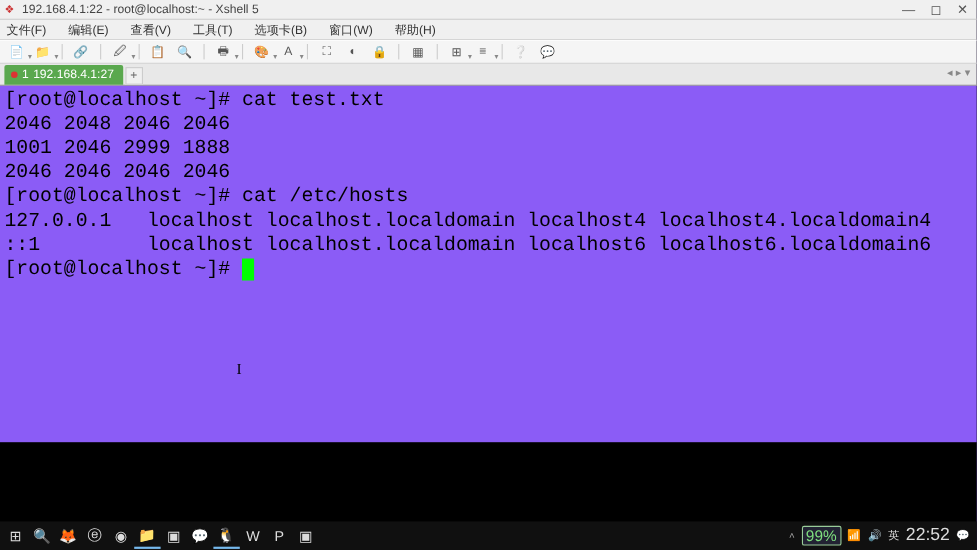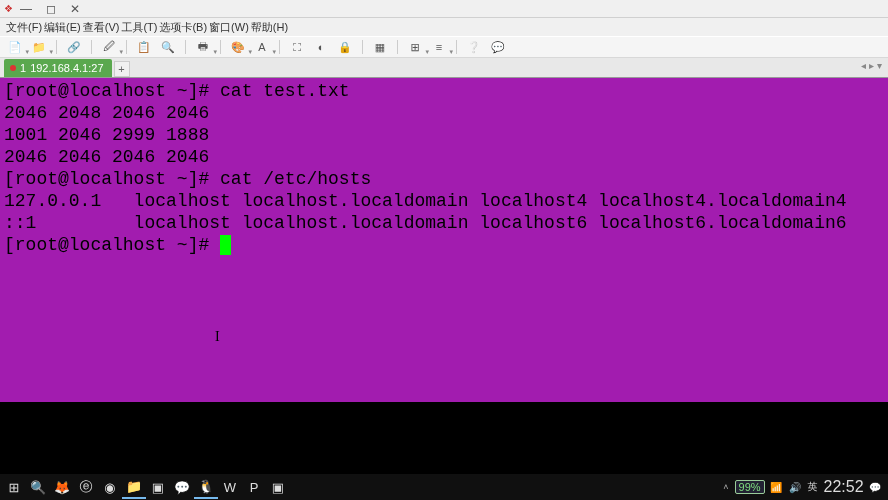--- a/index.html
+++ b/index.html
@@ -24,21 +24,21 @@
 .titlebar .title { flex: 1; color: #444; font-size: 11px; }
 .window-controls { display: flex; gap: 14px; color: #555; font-size: 12px; padding-right: 4px; }
 .window-controls span { cursor: pointer; }
 
 .menubar {
   background: #f0f0f0;
   height: 18px;
   display: flex;
   align-items: center;
   padding: 0 6px;
-  gap: 2px;
+  gap: 20px;
   color: #333;
   font-size: 11px;
 }
 .menubar span { cursor: pointer; }
 
 .toolbar {
   background: #f5f5f5;
   height: 22px;
   display: flex;
   align-items: center;
@@ -78,21 +78,21 @@
 .tab .dot { width: 6px; height: 6px; background: #d33; border-radius: 50%; }
 .tab-add {
   width: 16px; height: 16px; margin-left: 2px;
   display: flex; align-items: center; justify-content: center;
   color: #666; border: 1px solid #ccc; background: #f0f0f0;
   font-size: 11px;
 }
 .tab-nav { position: absolute; right: 6px; top: 2px; color: #888; font-size: 10px; display: flex; gap: 3px; }
 
 .terminal {
-  background: #a21caf;
+  background: #8b5cf6;
   color: #000;
   font-family: "Courier New", monospace;
   font-size: 18px;
   line-height: 22px;
   padding: 2px 4px;
   height: 324px;
   white-space: pre;
   overflow: hidden;
   position: relative;
 }
@@ -127,32 +127,33 @@
   gap: 6px;
   padding-right: 6px;
   color: #ddd;
   font-size: 10px;
 }
 .battery {
   border: 1px solid #9c9;
   background: #223;
   color: #7fdf7f;
   padding: 0 3px;
-  font-size: 11px;
+  font-size: 14px;
   border-radius: 2px;
 }
 .clock { font-size: 16px; }
 .chevron { font-size: 9px; color: #aaa; }
 .ime { font-size: 10px; }
 </style>
 </head>
 <body>
 
 <div class="titlebar">
   <span class="icon">❖</span>
+  <span class="title">192.168.4.1:22 - root@localhost:~ - Xshell 5</span>
   <div class="window-controls">
     <span>—</span>
     <span>◻</span>
     <span>✕</span>
   </div>
 </div>
 
 <div class="menubar">
   <span>文件(F)</span>
   <span>编辑(E)</span>

